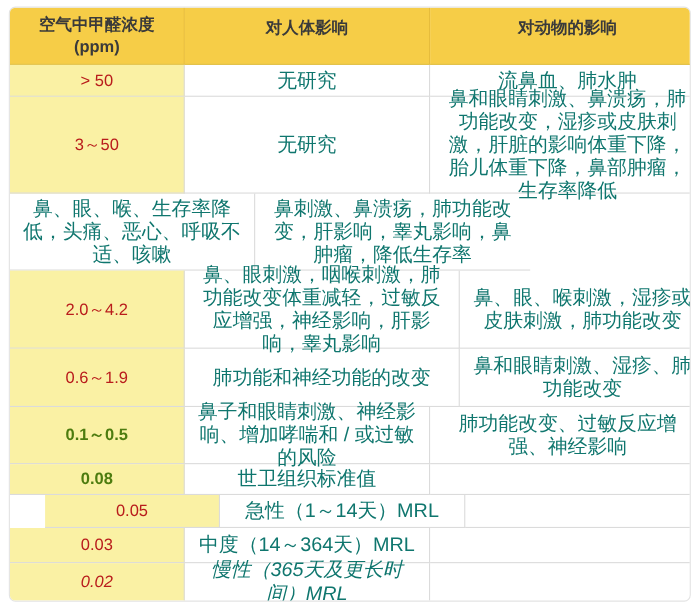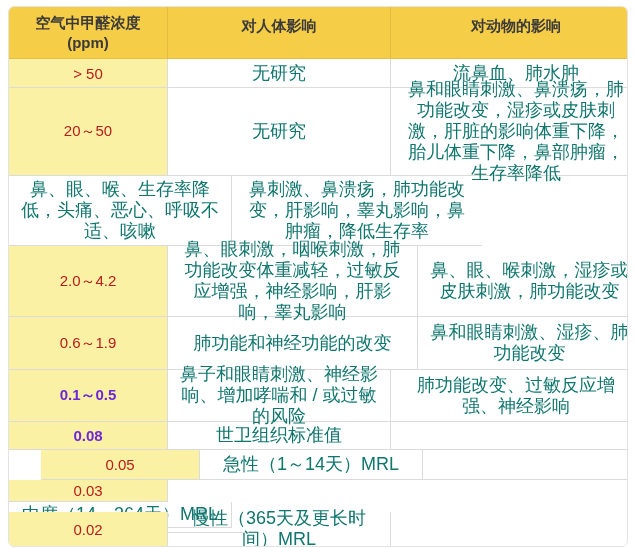--- a/index.html
+++ b/index.html
@@ -22,22 +22,22 @@
   .row { display: flex; width: 100%; }
   .row:nth-child(1)  { height: 52px; }
   .row:nth-child(2)  { height: 29px; }
   .row:nth-child(3)  { height: 88px; }
   .row:nth-child(4)  { height: 70px; }
   .row:nth-child(5)  { height: 71px; }
   .row:nth-child(6)  { height: 53px; }
   .row:nth-child(7)  { height: 52px; }
   .row:nth-child(8)  { height: 28px; }
   .row:nth-child(9)  { height: 30px; padding-left: 32px; }
-  .row:nth-child(10) { height: 32px; flex-direction: column; }
-  .row:nth-child(11) { height: 34px; }
+  .row:nth-child(10) { height: 32px; }
+  .row:nth-child(11) { height: 34px; font-style: italic; }
 
   .cell {
     display: flex;
     align-items: center;
     justify-content: center;
     text-align: center;
     padding: 2px 10px;
     border-right: 1px solid #DBDBDB;
     border-bottom: 1px solid #DBDBDB;
   }
@@ -60,21 +60,21 @@
   .header .cell:last-child { border-right: none; }
   .header .c1 { flex-direction: column; justify-content: center; }
   .header .c2, .header .c3 { align-items: flex-start; padding-top: 9px; }
 
   
   .conc {
     background: #FAF1A4;
     color: #b91c1c;
     font-size: 15px;
   }
-  .conc.bold { font-weight: 700; color: #6d28d9; }
+  .conc.bold { font-weight: 700; color: #4d7c0f; }
 
   
   .body-cell {
     color: #0f766e;
     font-size: 18px;
     line-height: 21px;
   }
 </style>
 </head>
 <body>
@@ -95,21 +95,21 @@
       </div>
     </div>
 
     <div class="row">
       <div class="cell c1 conc">&gt; 50</div>
       <div class="cell c2 body-cell">无研究</div>
       <div class="cell c3 body-cell">流鼻血、肺水肿</div>
     </div>
 
     <div class="row">
-      <div class="cell c1 conc">20～50</div>
+      <div class="cell c1 conc">3～50</div>
       <div class="cell c2 body-cell">无研究</div>
       <div class="cell c3 body-cell">鼻和眼睛刺激、鼻溃疡，肺功能改变，湿疹或皮肤刺激，肝脏的影响体重下降，胎儿体重下降，鼻部肿瘤，生存率降低</div>
     </div>
 
     <div class="row">
       <div class="cell c2 body-cell">鼻、眼、喉、生存率降低，头痛、恶心、呼吸不适、咳嗽</div>
       <div class="cell c3 body-cell">鼻刺激、鼻溃疡，肺功能改变，肝影响，睾丸影响，鼻肿瘤，降低生存率</div>
     </div>
 
     <div class="row">

